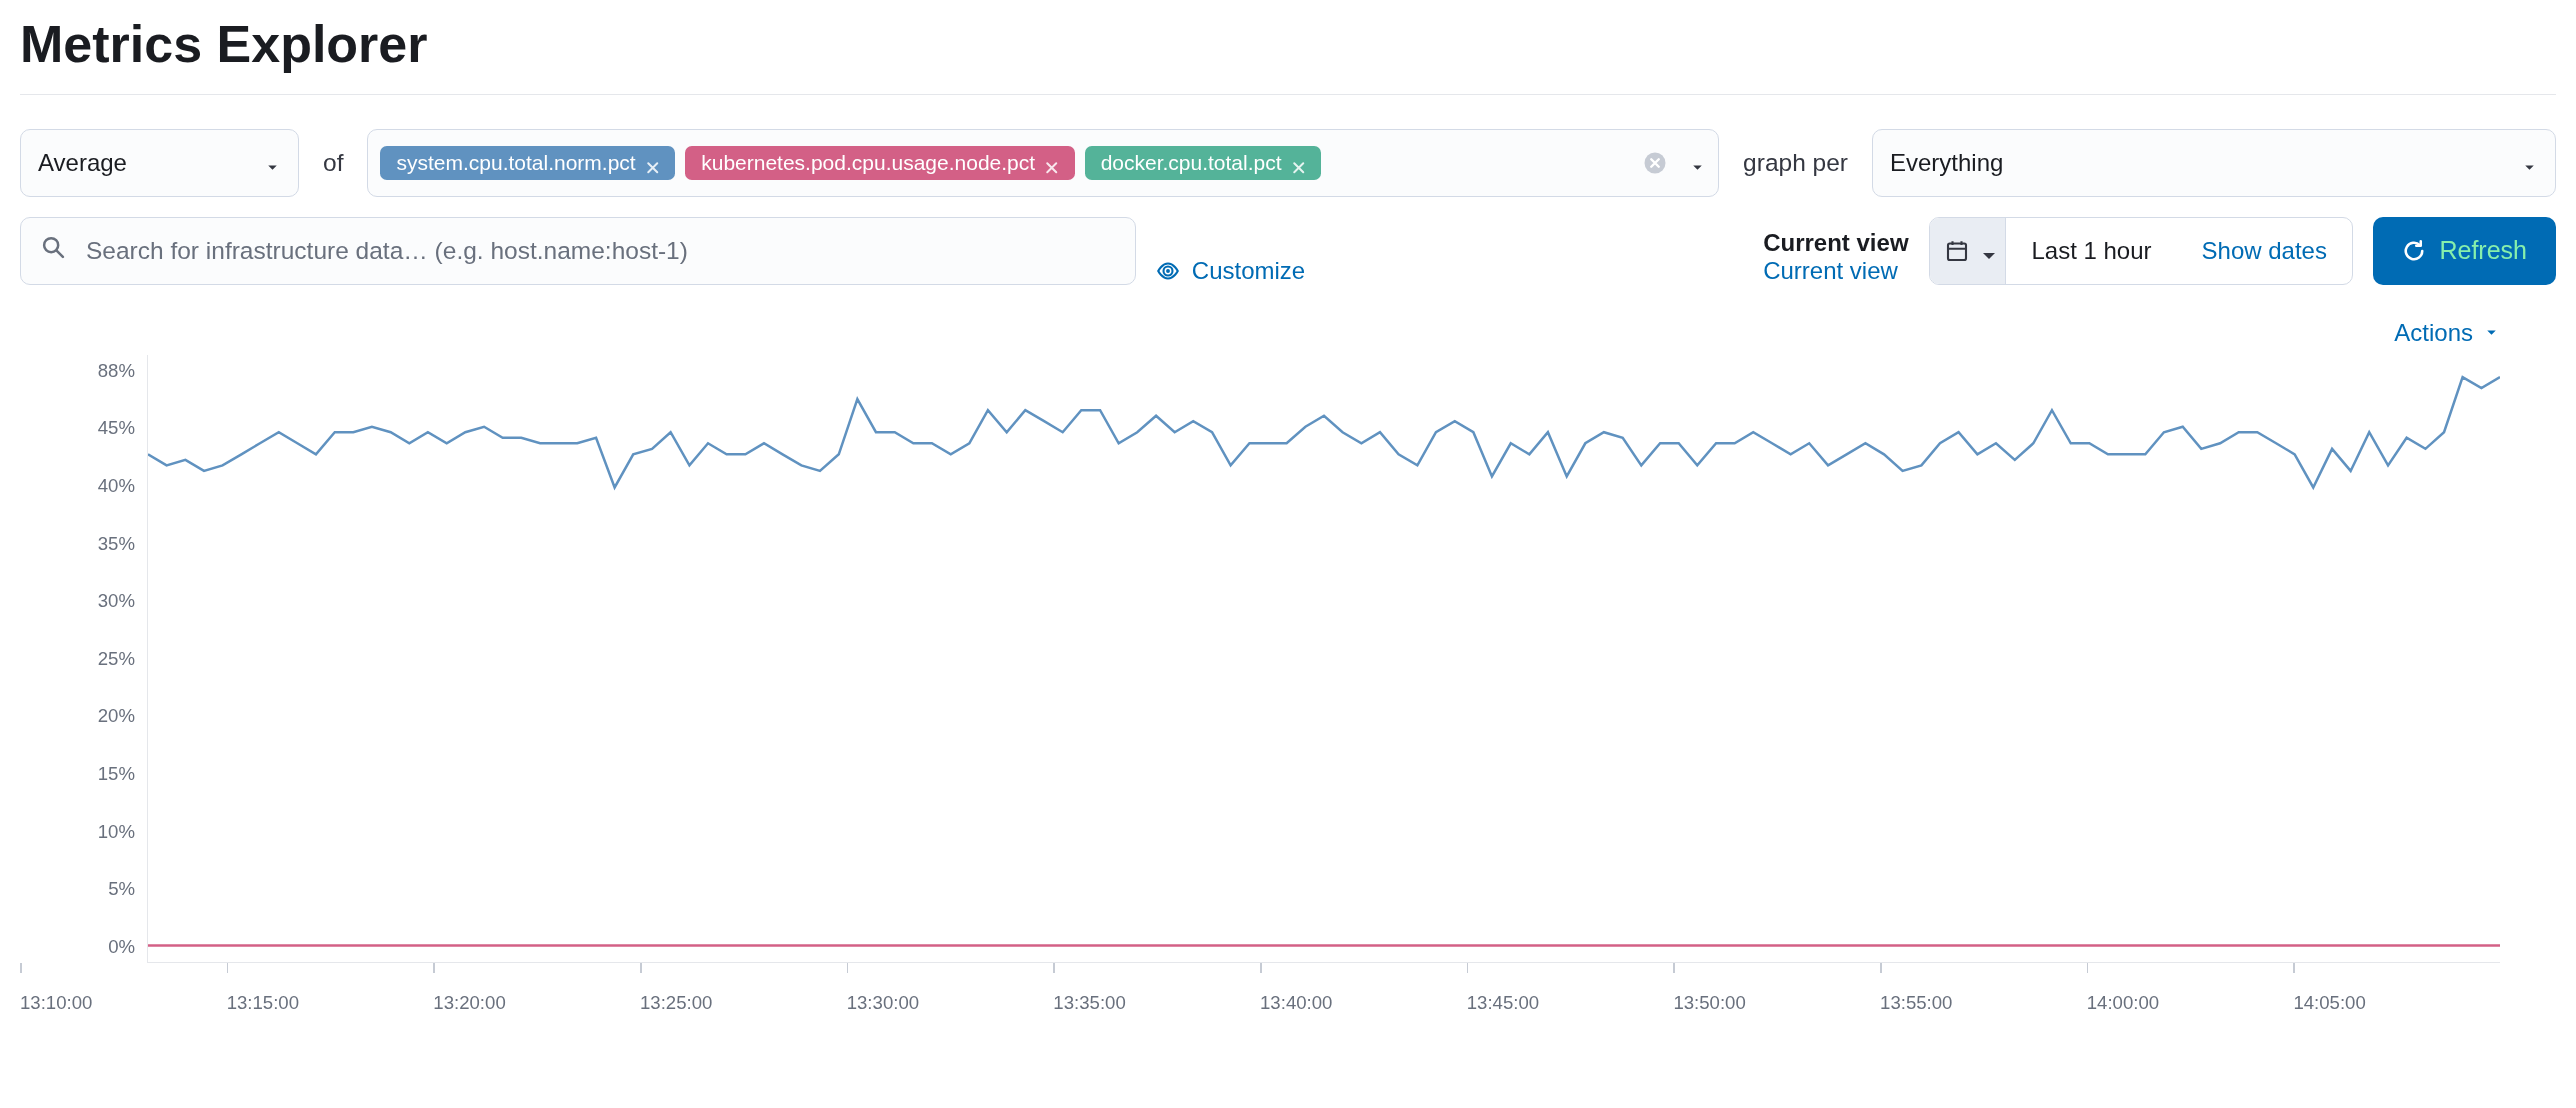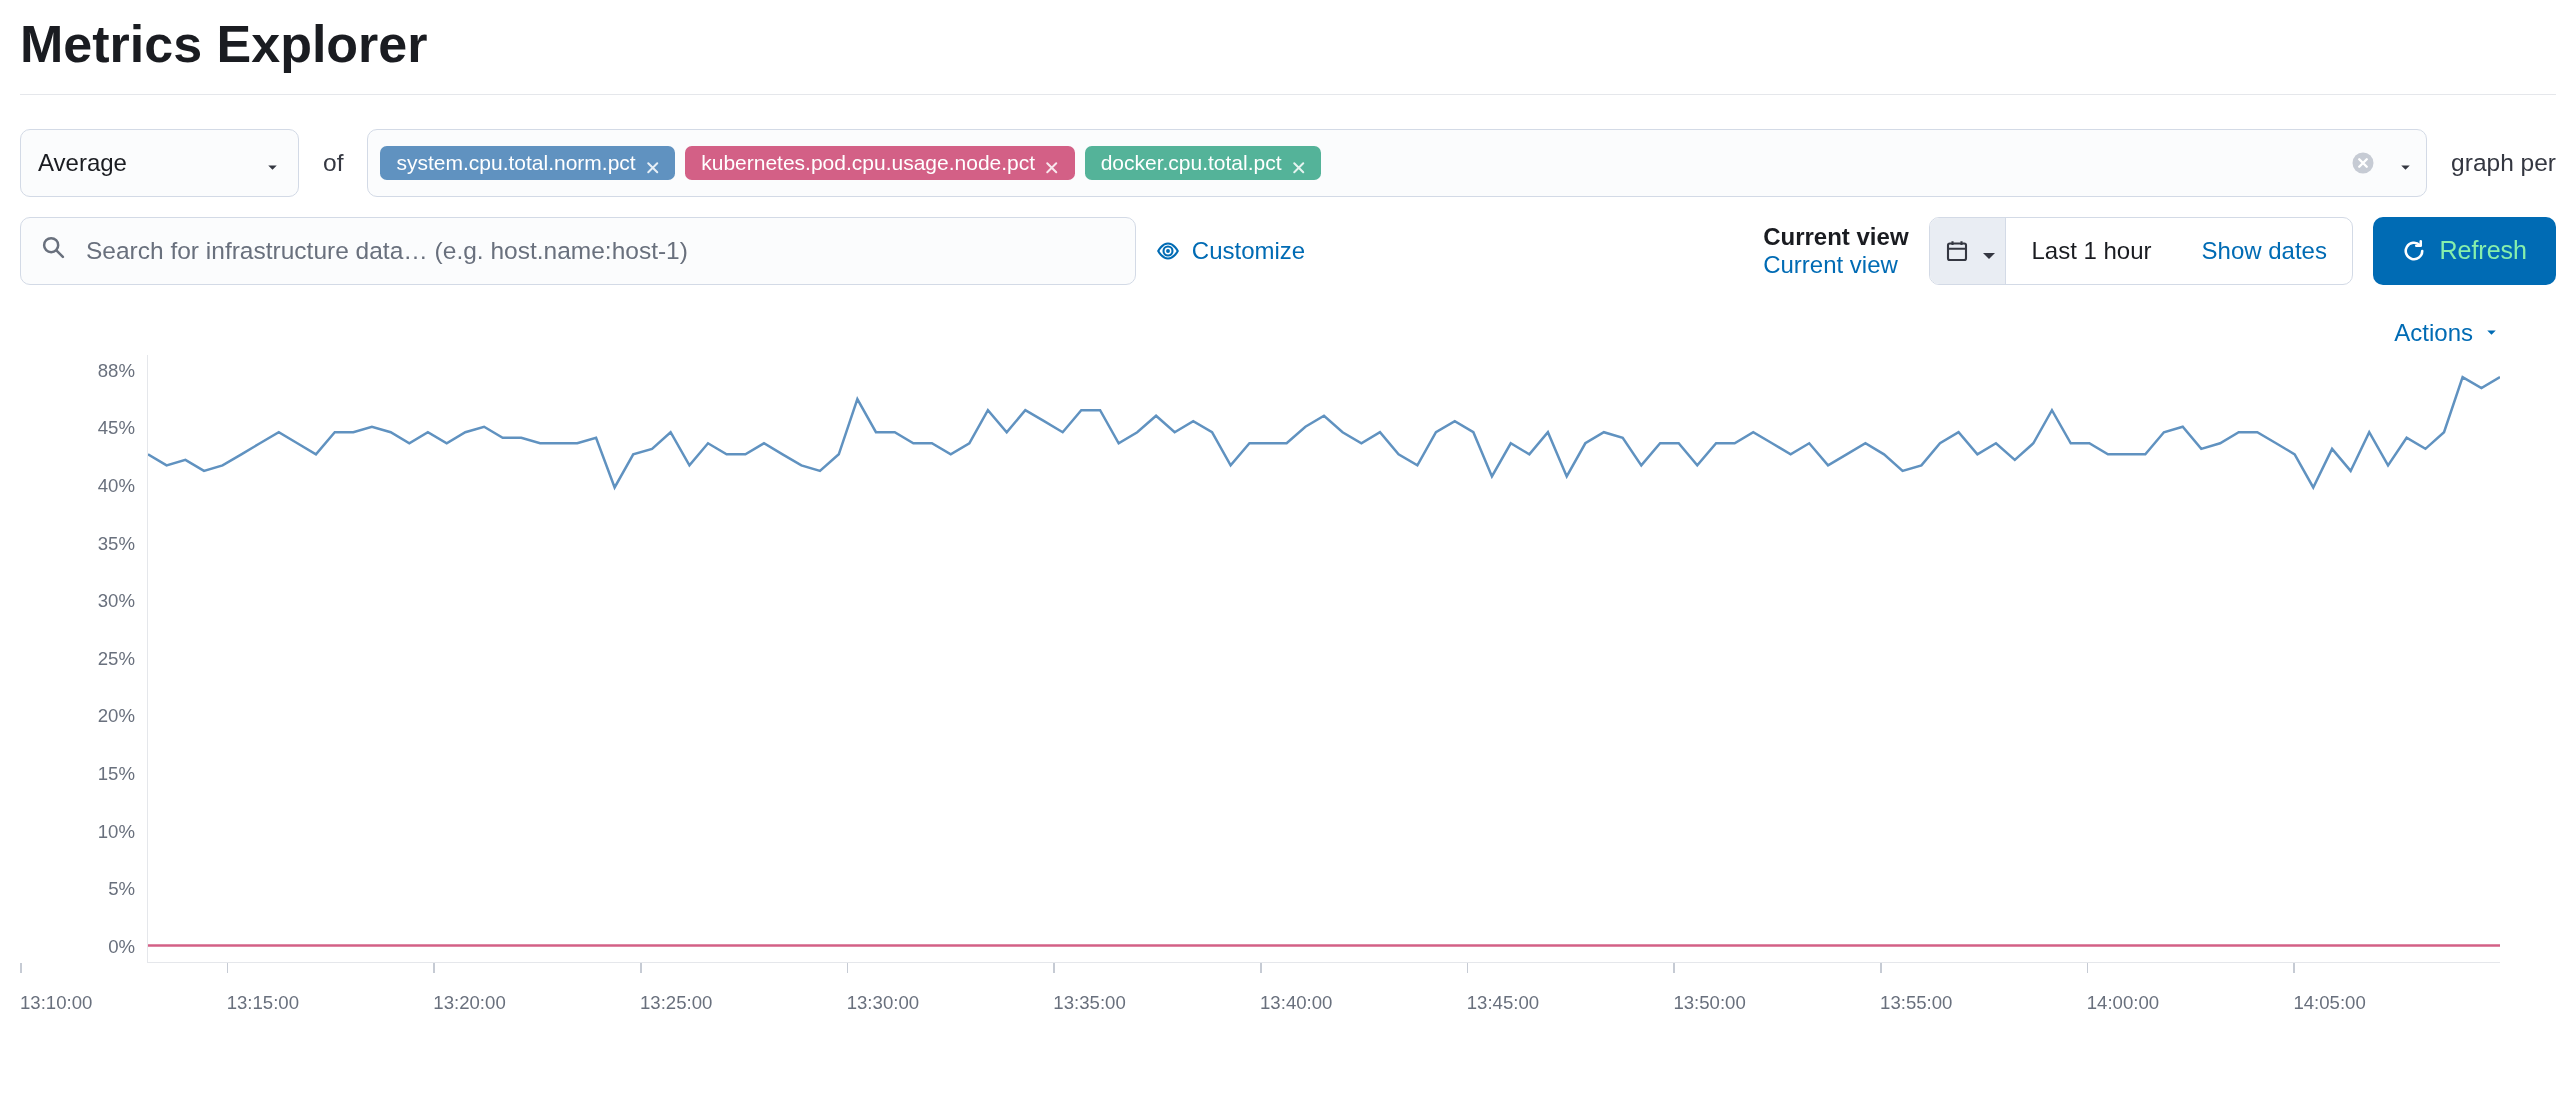--- a/index.html
+++ b/index.html
@@ -21,21 +21,21 @@
 .tag-pink { background: #d36086; }
 .tag-teal { background: #54b399; }
 .tag-x { cursor: pointer; display: inline-flex; }
 .tag-x svg { width: 13.5px; height: 13.5px; fill: rgba(255,255,255,0.85); }
 .tag-clear { margin-left: auto; display: inline-flex; align-items: center; cursor: pointer; padding: 0 6.8px; }
 .tag-clear svg { width: 24px; height: 24px; fill: #98a2b3; }
 .tag-input .chevron-down { margin-left: 5px; }
 
 .label-text { color: #343741; font-size: 24.5px; }
 
-.toolbar-row { display: flex; align-items: center; gap: 20px; margin-bottom: 34px; }
+.toolbar-row { display: flex; align-items: flex-end; gap: 20px; margin-bottom: 34px; }
 
 .search { flex: 0 0 44%; border: 1.7px solid #d3dae6; border-radius: 10px; background: #fbfcfd; height: 68px; display: flex; align-items: center; padding: 0 20px; gap: 20px; }
 .search svg { width: 25px; height: 25px; fill: #69707d; }
 .search input { border: none; background: transparent; font-size: 24.5px; width: 100%; color: #1a1c21; outline: none; }
 .search input::placeholder { color: #69707d; }
 
 .link-btn { display: inline-flex; align-items: center; gap: 12px; color: #006bb4; font-weight: 500; cursor: pointer; }
 .link-btn svg { width: 24px; height: 24px; fill: #006bb4; }
 
 .view-block { margin-left: auto; }
@@ -116,20 +116,26 @@
             <path d="M5.5 5.5l5 5M10.5 5.5l-5 5" stroke="#fff" stroke-width="1.6" stroke-linecap="round"></path>
           </svg>
         </span>
       <span class="chevron-down"><svg viewBox="0 0 16 16">
             <path d="M4 6l4 4 4-4z"></path>
           </svg></span>
     </div>
 
     <span class="label-text">graph per</span>
 
+    <div class="select graph-per-select">
+      <span class="select-label">Everything</span>
+      <span class="chevron-down"><svg viewBox="0 0 16 16">
+            <path d="M4 6l4 4 4-4z"></path>
+          </svg></span>
+    </div>
   </div>
 
   <div class="toolbar-row">
     <div class="search">
       <span><svg viewBox="0 0 16 16">
             <circle cx="6.5" cy="6.5" r="4.5" fill="none" stroke="#69707d" stroke-width="1.6"></circle>
             <line x1="10" y1="10" x2="14" y2="14" stroke="#69707d" stroke-width="1.6" stroke-linecap="round"></line>
           </svg></span>
       <input type="text" placeholder="Search for infrastructure data… (e.g. host.name:host-1)" style="">
     </div>

